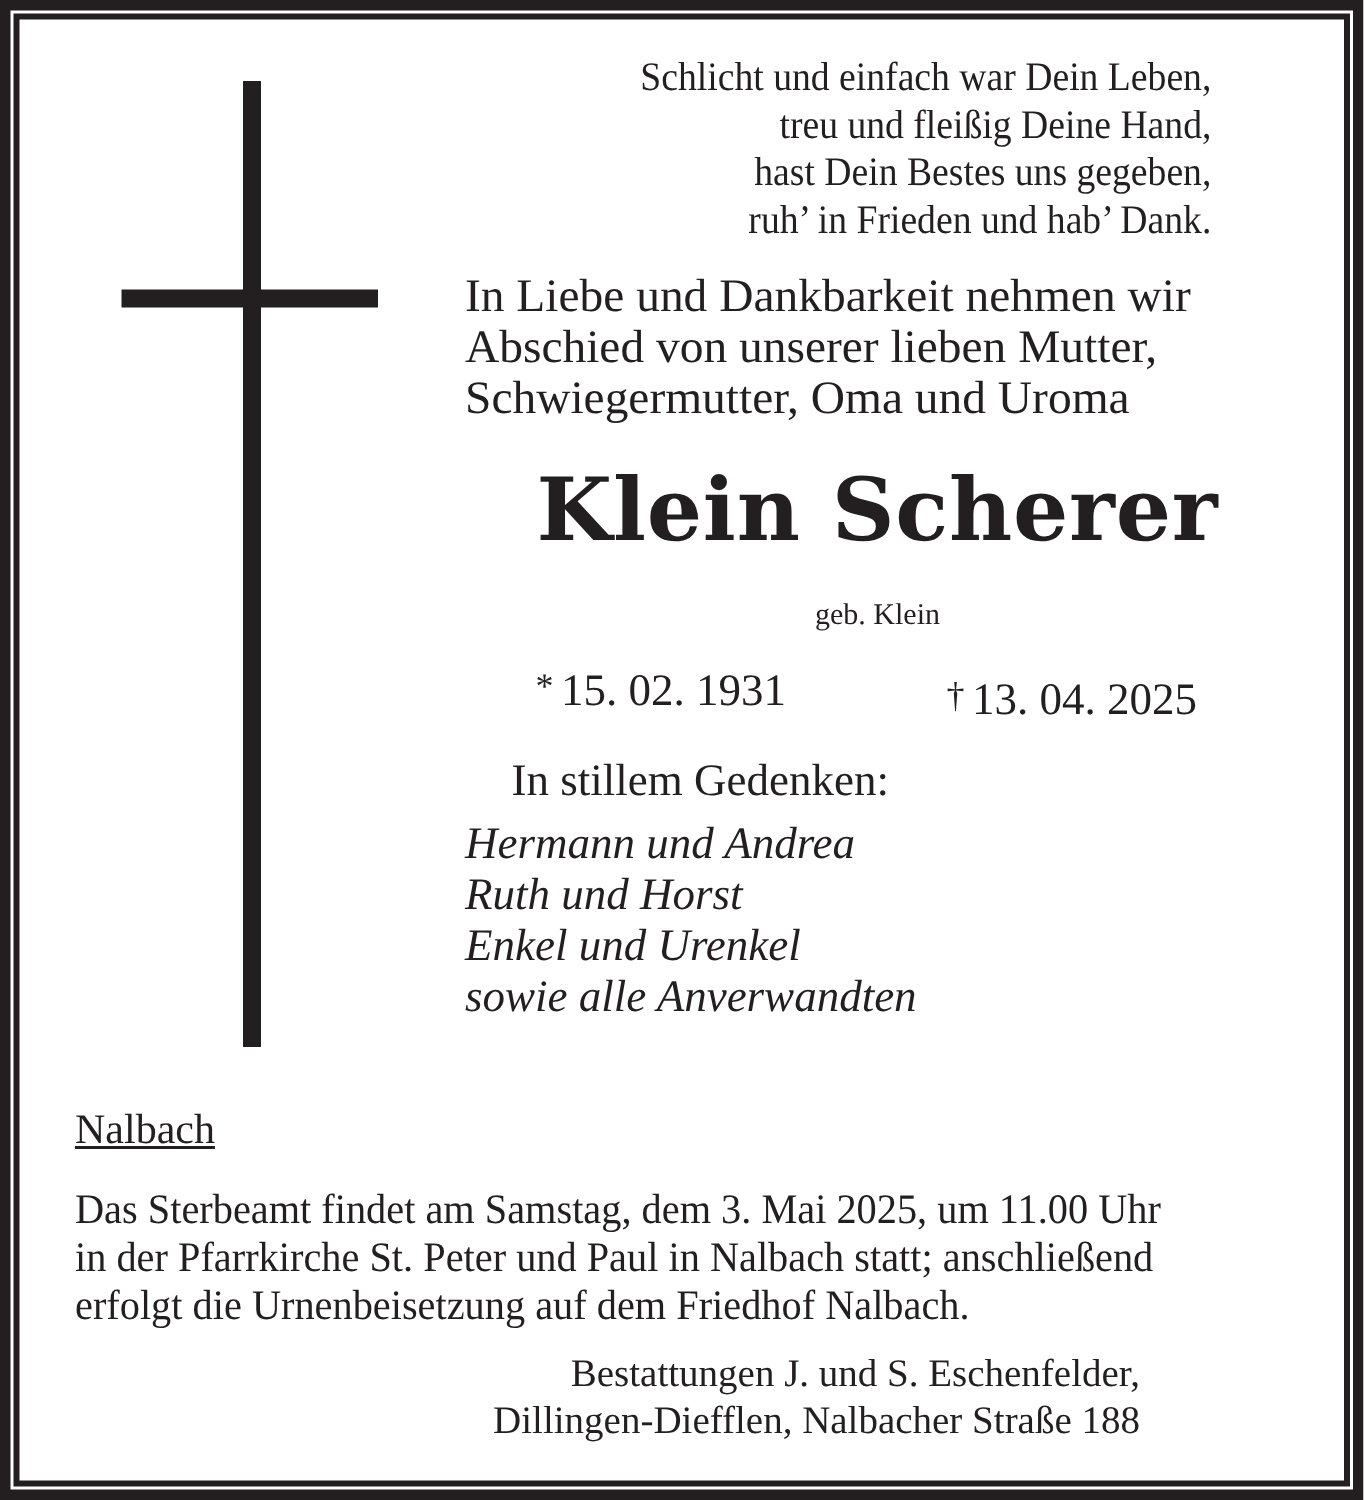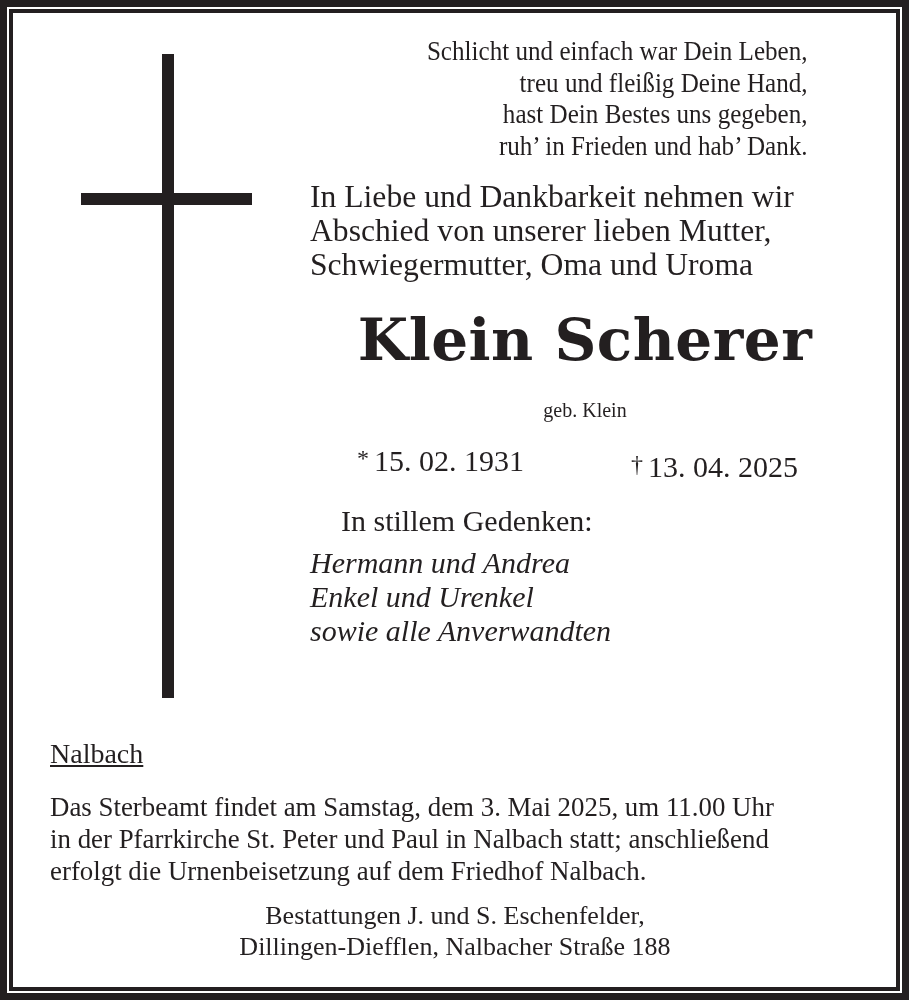--- a/index.html
+++ b/index.html
@@ -115,21 +115,21 @@
     .service {
       left: 50px; top: 791px;
       font-family: "Liberation Serif", "DejaVu Serif", serif;
       font-size: 28px;
       line-height: 32px;
     }
     .service div { transform-origin: left center; transform: scaleX(0.96); }
 
     .undertaker {
       left: 150px; top: 900px; width: 610px;
-      text-align: center;
+      text-align: right;
       font-family: "Liberation Serif", "DejaVu Serif", serif;
       font-size: 26px;
       line-height: 31px;
     }
   </style>
 </head>
 <body>
 
 <div class="frame-outer"></div>
 <div class="frame-inner"></div>
@@ -159,20 +159,21 @@
   <span class="sym">*</span><span>15. 02. 1931</span>
 </div>
 <div class="abs date-death">
   <span class="sym">†</span><span>13. 04. 2025</span>
 </div>
 
 <div class="abs memorial-heading">In stillem Gedenken:</div>
 
 <div class="abs mourners">
   <div>Hermann und Andrea</div>
+  <div>Ruth und Horst</div>
   <div>Enkel und Urenkel</div>
   <div>sowie alle Anverwandten</div>
 </div>
 
 <div class="abs place">Nalbach</div>
 
 <div class="abs service">
   <div>Das Sterbeamt findet am Samstag, dem 3. Mai 2025, um 11.00 Uhr</div>
   <div>in der Pfarrkirche St. Peter und Paul in Nalbach statt; anschließend</div>
   <div>erfolgt die Urnenbeisetzung auf dem Friedhof Nalbach.</div>

